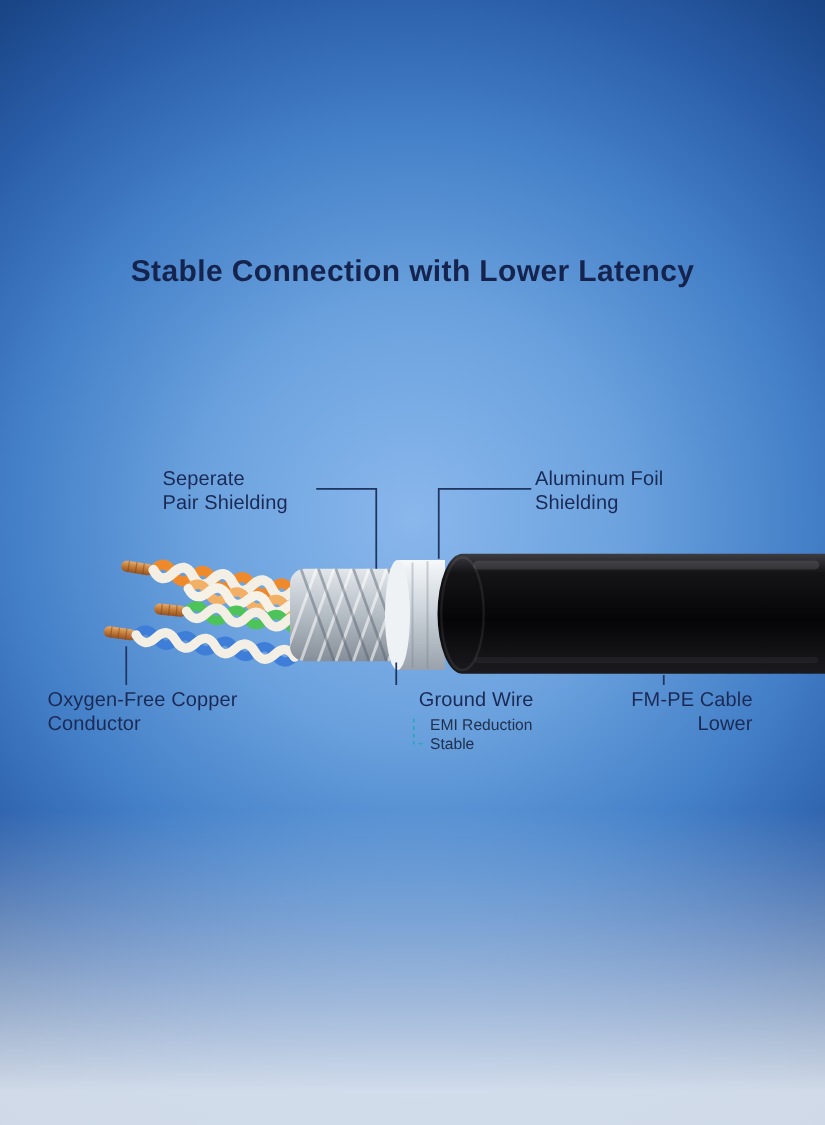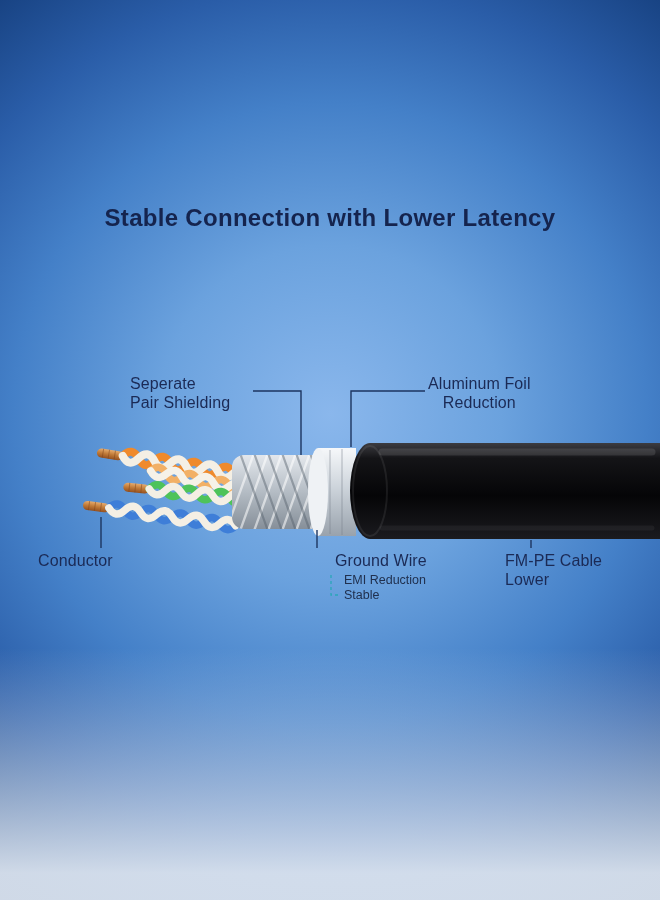--- a/index.html
+++ b/index.html
@@ -17,24 +17,24 @@
     position:absolute;left:0;top:200px;width:100%;
     text-align:center;color:#15244e;font-weight:bold;
     font-size:24px;line-height:36px;letter-spacing:.3px;
   }
   .art{position:absolute;left:0;top:0;pointer-events:none;}
   .callout{
     position:absolute;color:#1b2a55;font-weight:normal;
     font-size:16px;line-height:19px;letter-spacing:.1px;white-space:nowrap;
   }
   .co-pair{left:130px;top:374px;}
-  .co-foil{left:428px;top:374px;text-align:center;}
+  .co-foil{left:428px;top:374px;}
   .co-copper{left:38px;top:551px;}
   .co-ground{left:335px;top:551px;}
-  .co-jacket{left:505px;top:551px;}
+  .co-jacket{left:505px;top:551px;text-align:right;}
   .note{
     position:absolute;left:344px;top:573px;
     color:#20304e;font-weight:normal;font-size:12.5px;line-height:15px;white-space:nowrap;
   }
 </style>
 </head>
 <body>
 
 <div class="page">
 
@@ -127,24 +127,25 @@
     <path d="M331 575 V595 H339" fill="none" stroke="#2aa7b8" stroke-width="1.3" stroke-dasharray="3 3"></path>
   </svg>
 
   <div class="callout co-pair">
     <div>Seperate</div>
     <div>Pair Shielding</div>
   </div>
 
   <div class="callout co-foil">
     <div>Aluminum Foil</div>
-    <div>Reduction</div>
+    <div>Shielding</div>
   </div>
 
   <div class="callout co-copper">
+    <div>Oxygen-Free Copper</div>
     <div>Conductor</div>
   </div>
 
   <div class="callout co-ground">
     <div>Ground Wire</div>
   </div>
 
   <div class="note">
     <div>EMI Reduction</div>
     <div>Stable</div>

